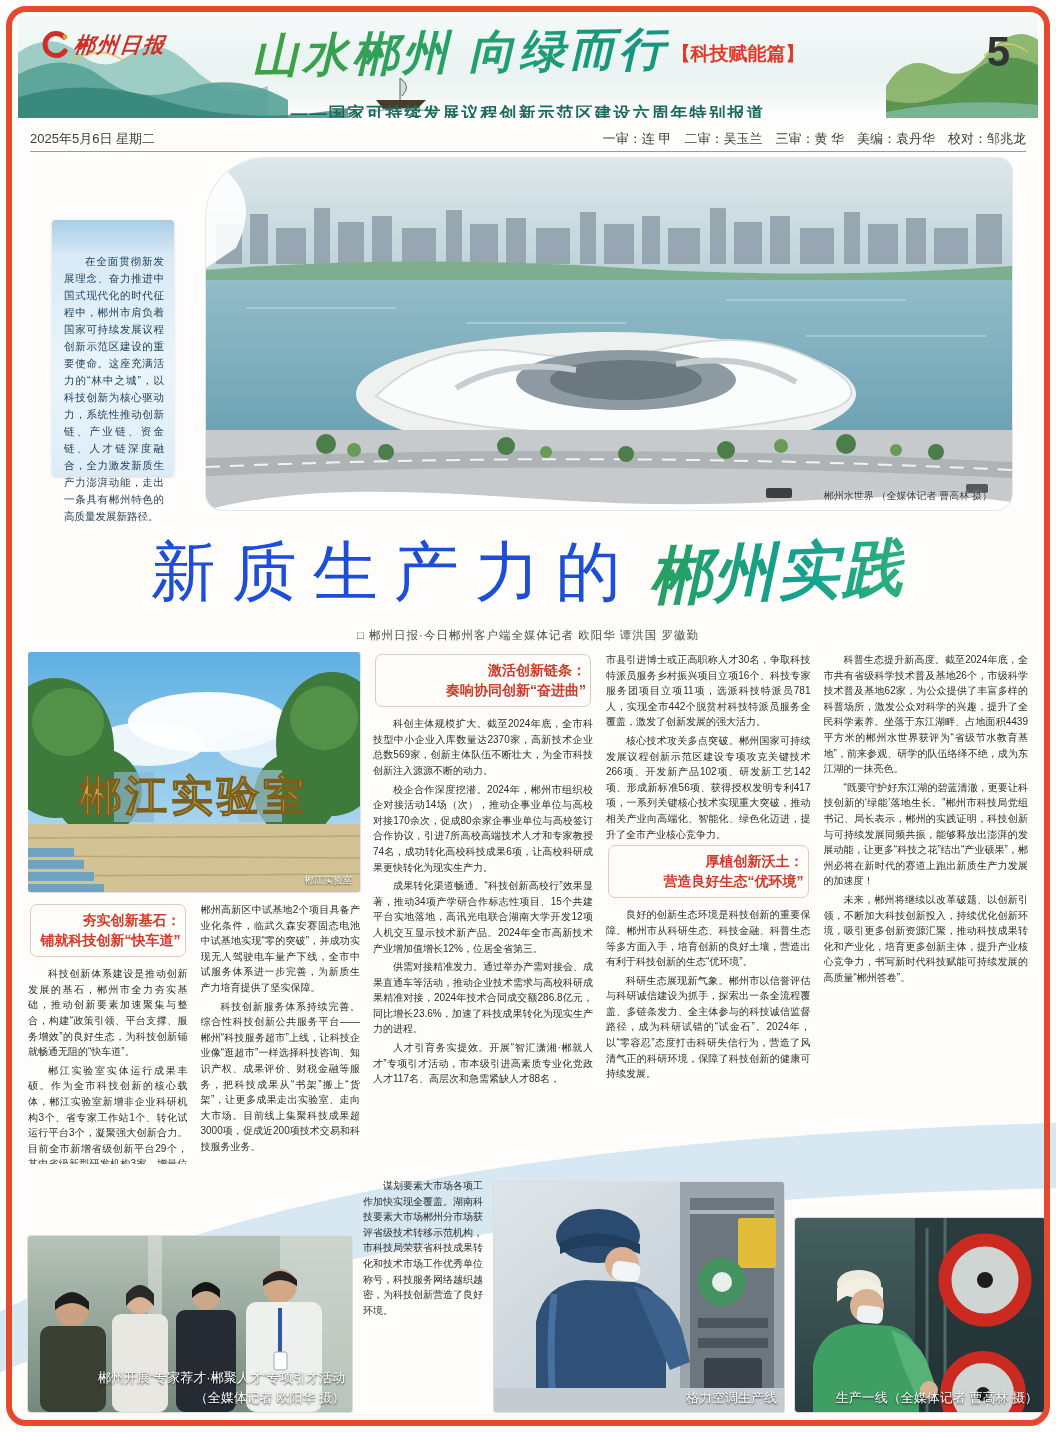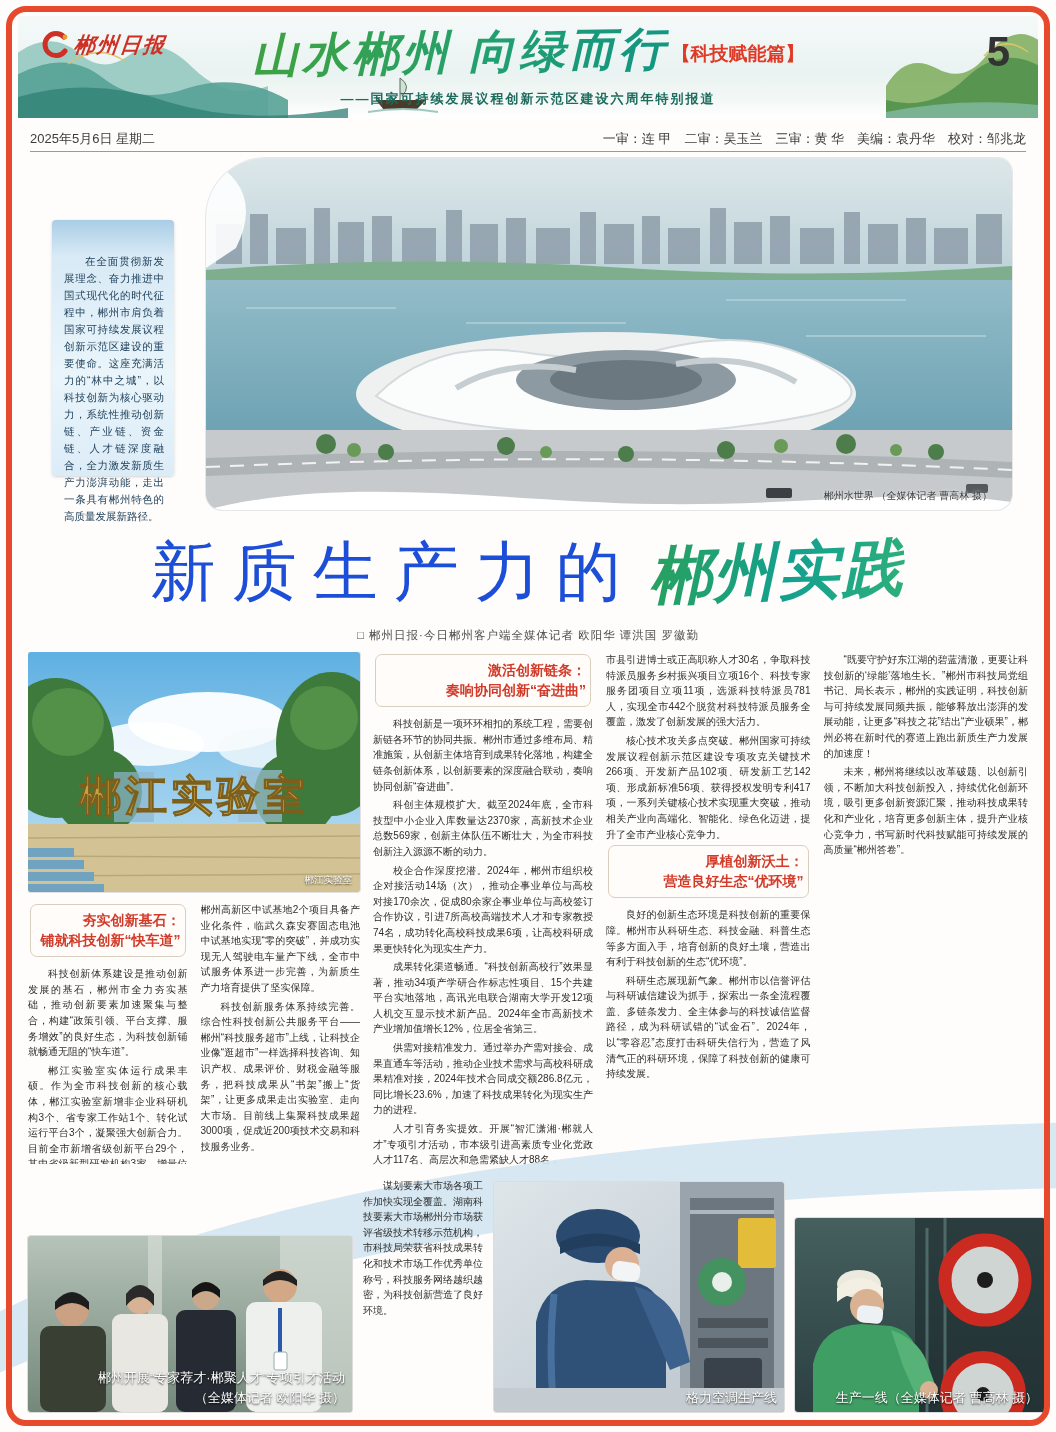--- a/index.html
+++ b/index.html
@@ -12,21 +12,21 @@
           background:linear-gradient(180deg,#f5faf9 0%,#e9f3f1 55%,#f2f7f5 80%,#ffffff 100%);}
   .banner svg{position:absolute;top:0;}
   .logo{position:absolute;left:22px;top:14px;display:flex;align-items:center;gap:4px;z-index:3;}
   .logo-text{font-size:21px;font-weight:900;font-style:italic;color:#ce3026;letter-spacing:2px;transform:skewX(-6deg);}
   .pagenum{position:absolute;right:28px;top:12px;font-size:42px;font-weight:900;color:#333;z-index:3;}
   .title-wrap{position:absolute;left:0;right:0;top:6px;text-align:center;z-index:2;}
   .main-title{display:inline-block;font-size:46px;font-weight:900;font-style:italic;letter-spacing:4px;
       background:linear-gradient(100deg,#3ca245 10%,#22a06e 55%,#15967f 90%);
       -webkit-background-clip:text;background-clip:text;color:transparent;transform:rotate(-1deg);}
   .title-tag{display:inline-block;font-size:19px;font-weight:800;color:#e03a26;margin-left:3px;vertical-align:8px;}
-  .sub-title{margin-top:6px;font-size:13px;font-weight:800;color:#1c6b5c;letter-spacing:2px;}
+  .sub-title{margin-top:18px;font-size:17px;font-weight:800;color:#1c6b5c;letter-spacing:2px;}
 
   
   .dateline{position:absolute;top:126px;left:30px;right:30px;height:22px;display:flex;justify-content:space-between;
             align-items:flex-end;font-size:13px;color:#3c3c3c;border-bottom:1.5px solid #9a9a9a;padding-bottom:3px;z-index:2;}
 
   
   .lead{position:absolute;top:158px;left:24px;right:24px;height:362px;}
   .sidebar-box{position:absolute;left:28px;top:62px;width:122px;height:256px;border-radius:4px;
       background:linear-gradient(180deg,#a9cde5 0%,#d8eaf6 14%,#eaf5fb 60%,#dcecf7 100%);
       box-shadow:0 1px 3px rgba(60,90,120,.25);}
@@ -270,40 +270,40 @@
           <p class="p">科技创新服务体系持续完善。综合性科技创新公共服务平台——郴州“科技服务超市”上线，让科技企业像“逛超市”一样选择科技咨询、知识产权、成果评价、财税金融等服务，把科技成果从“书架”搬上“货架”，让更多成果走出实验室、走向大市场。目前线上集聚科技成果超3000项，促成近200项技术交易和科技服务业务。</p>
         </div>
       </div>
     </div>
 
     <div class="col-mid">
       <div class="sec-head">
         <div>激活创新链条：</div>
         <div>奏响协同创新“奋进曲”</div>
       </div>
-      <p class="p">科技创新是一项环环相扣的系统工程，需要创新链各环节的协同共振。郴州市通过多维布局、精准施策，从创新主体培育到成果转化落地，构建全链条创新体系，以创新要素的深度融合联动，奏响协同创新“奋进曲”。</p>
       <p class="p">科创主体规模扩大。截至2024年底，全市科技型中小企业入库数量达2370家，高新技术企业总数569家，创新主体队伍不断壮大，为全市科技创新注入源源不断的动力。</p>
       <p class="p">校企合作深度挖潜。2024年，郴州市组织校企对接活动14场（次），推动企事业单位与高校对接170余次，促成80余家企事业单位与高校签订合作协议，引进7所高校高端技术人才和专家教授74名，成功转化高校科技成果6项，让高校科研成果更快转化为现实生产力。</p>
       <p class="p">成果转化渠道畅通。“科技创新高校行”效果显著，推动34项产学研合作标志性项目、15个共建平台实地落地，高讯光电联合湖南大学开发12项人机交互显示技术新产品。2024年全市高新技术产业增加值增长12%，位居全省第三。</p>
       <p class="p">供需对接精准发力。通过举办产需对接会、成果直通车等活动，推动企业技术需求与高校科研成果精准对接，2024年技术合同成交额286.8亿元，同比增长23.6%，加速了科技成果转化为现实生产力的进程。</p>
       <p class="p">人才引育务实提效。开展“智汇潇湘·郴就人才”专项引才活动，市本级引进高素质专业化党政人才117名、高层次和急需紧缺人才88名，</p>
     </div>
 
     <div class="col-right">
       <div class="rsub">
         <p class="p" style="text-indent:0">市县引进博士或正高职称人才30名，争取科技特派员服务乡村振兴项目立项16个、科技专家服务团项目立项11项，选派科技特派员781人，实现全市442个脱贫村科技特派员服务全覆盖，激发了创新发展的强大活力。</p>
         <p class="p">核心技术攻关多点突破。郴州国家可持续发展议程创新示范区建设专项攻克关键技术266项、开发新产品102项、研发新工艺142项、形成新标准56项、获得授权发明专利417项，一系列关键核心技术实现重大突破，推动相关产业向高端化、智能化、绿色化迈进，提升了全市产业核心竞争力。</p>
         <div class="sec-head">
           <div>厚植创新沃土：</div>
           <div>营造良好生态“优环境”</div>
         </div>
         <p class="p">良好的创新生态环境是科技创新的重要保障。郴州市从科研生态、科技金融、科普生态等多方面入手，培育创新的良好土壤，营造出有利于科技创新的生态“优环境”。</p>
         <p class="p">科研生态展现新气象。郴州市以信誉评估与科研诚信建设为抓手，探索出一条全流程覆盖、多链条发力、全主体参与的科技诚信监督路径，成为科研试错的“试金石”。2024年，以“零容忍”态度打击科研失信行为，营造了风清气正的科研环境，保障了科技创新的健康可持续发展。</p>
       </div>
       <div class="rsub">
+        <p class="p">科普生态提升新高度。截至2024年底，全市共有省级科学技术普及基地26个，市级科学技术普及基地62家，为公众提供了丰富多样的科普场所，激发公众对科学的兴趣，提升了全民科学素养。坐落于东江湖畔、占地面积4439平方米的郴州水世界获评为“省级节水教育基地”，前来参观、研学的队伍络绎不绝，成为东江湖的一抹亮色。</p>
         <p class="p">“既要守护好东江湖的碧蓝清澈，更要让科技创新的‘绿能’落地生长。”郴州市科技局党组书记、局长表示，郴州的实践证明，科技创新与可持续发展同频共振，能够释放出澎湃的发展动能，让更多“科技之花”结出“产业硕果”，郴州必将在新时代的赛道上跑出新质生产力发展的加速度！</p>
         <p class="p">未来，郴州将继续以改革破题、以创新引领，不断加大科技创新投入，持续优化创新环境，吸引更多创新资源汇聚，推动科技成果转化和产业化，培育更多创新主体，提升产业核心竞争力，书写新时代科技赋能可持续发展的高质量“郴州答卷”。</p>
       </div>
     </div>
   </div>
 
   <div class="bottom">
     <svg class="swoosh" viewBox="0 0 1060 320" preserveAspectRatio="none" width="1060" height="320">
       <path d="M-20,230 C240,100 560,46 1080,30 L1080,96 C560,104 260,168 -20,290 Z" fill="#d3e6f2" opacity="0.9"></path>
     </svg>

